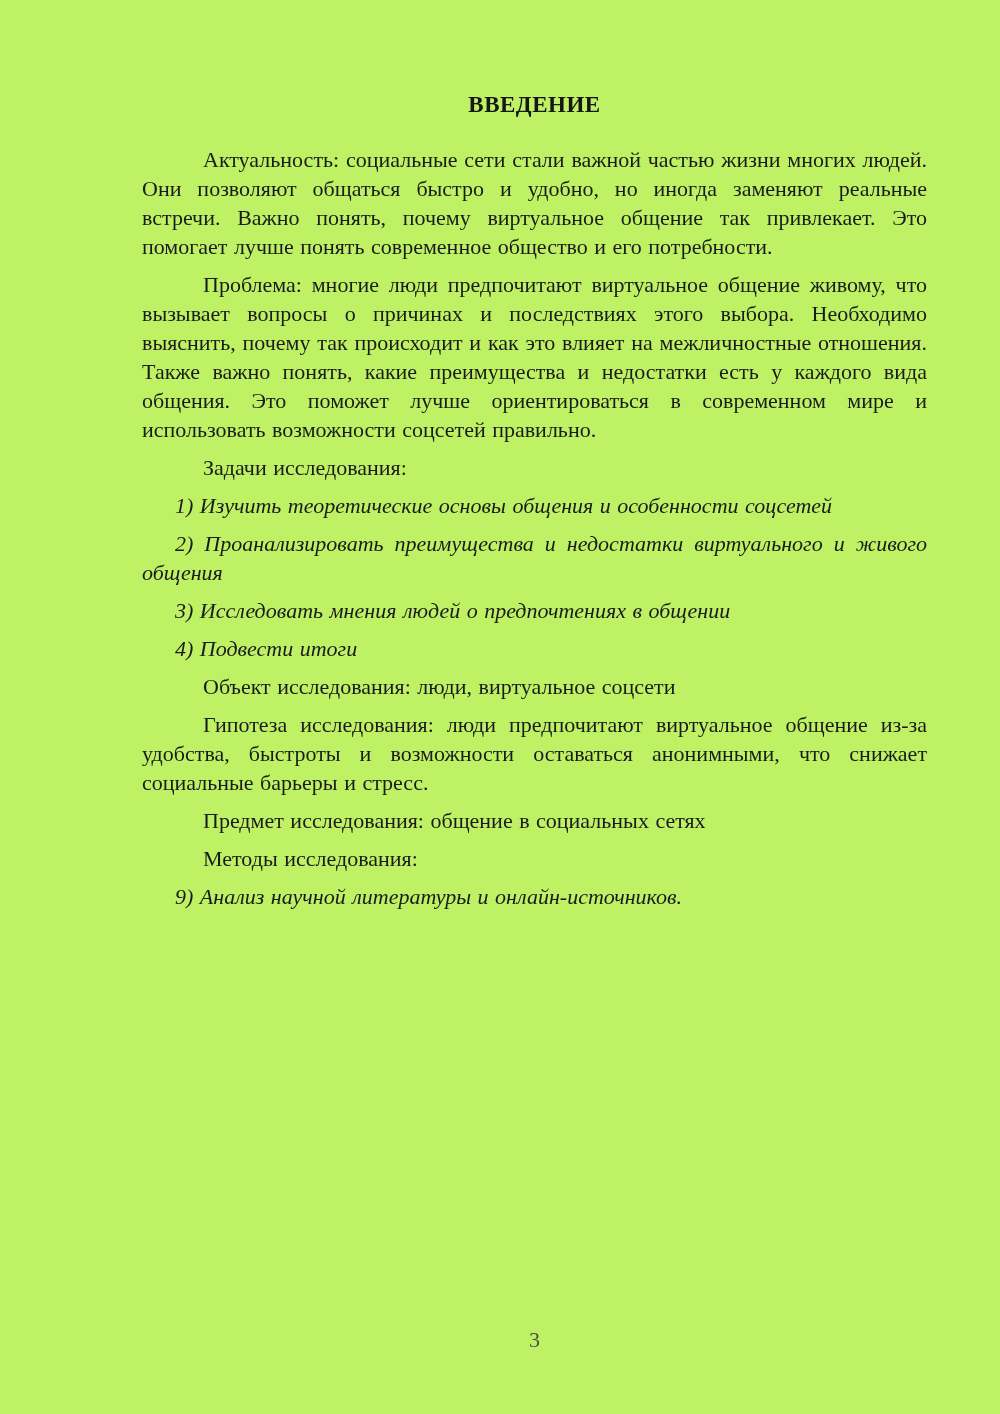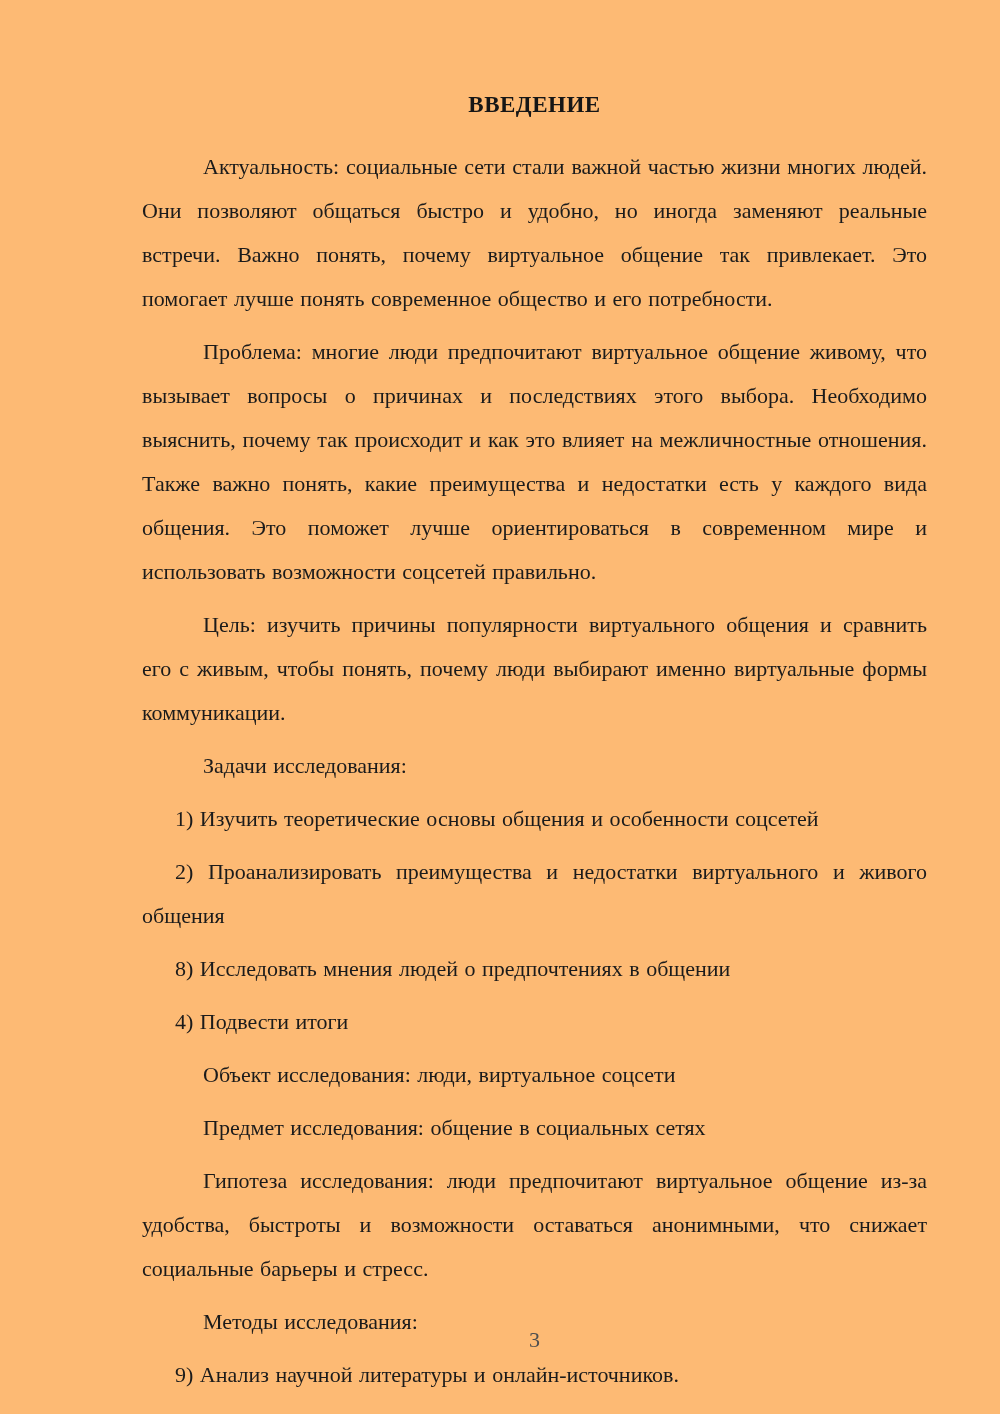--- a/index.html
+++ b/index.html
@@ -5,49 +5,50 @@
   html, body {
     margin: 0;
     padding: 0;
     background: #ffffff;
   }
   .page {
     position: relative;
     width: 1000px;
     height: 1414px;
     margin: 0 auto;
-    background: #fdba74;
+    background: #bef264;
     color: #1b1b1b;
     font-family: "Liberation Serif", "DejaVu Serif", serif;
     box-sizing: border-box;
     padding: 90px 73px 0 142px;
     overflow: hidden;
   }
   .doc-heading {
     text-align: center;
     font-weight: bold;
     font-size: 23px;
     line-height: 30px;
     letter-spacing: 0.5px;
     margin: 0 0 25px 0;
     color: #161616;
   }
   .doc-body p {
     margin: 0 0 9px 0;
     font-size: 22px;
-    line-height: 44px;
+    line-height: 29px;
     text-align: justify;
     hyphens: none;
     word-spacing: 1px;
   }
   .para {
     text-indent: 61px;
   }
   .list-item {
     text-indent: 33px;
+    font-style: italic;
   }
   .page-number {
     position: absolute;
     left: 142px;
     right: 73px;
     top: 1325px;
     text-align: center;
     font-size: 22px;
     line-height: 30px;
     color: #4f4f4f;
@@ -56,28 +57,27 @@
 </head>
 <body>
 
 <div class="page">
 
   <h1 class="doc-heading">ВВЕДЕНИЕ</h1>
 
   <div class="doc-body">
     <p class="para">Актуальность: социальные сети стали важной частью жизни многих людей. Они позволяют общаться быстро и удобно, но иногда заменяют реальные встречи. Важно понять, почему виртуальное общение так привлекает. Это помогает лучше понять современное общество и его потребности.</p>
     <p class="para">Проблема: многие люди предпочитают виртуальное общение живому, что вызывает вопросы о причинах и последствиях этого выбора. Необходимо выяснить, почему так происходит и как это влияет на межличностные отношения. Также важно понять, какие преимущества и недостатки есть у каждого вида общения. Это поможет лучше ориентироваться в современном мире и использовать возможности соцсетей правильно.</p>
-    <p class="para">Цель: изучить причины популярности виртуального общения и сравнить его с живым, чтобы понять, почему люди выбирают именно виртуальные формы коммуникации.</p>
     <p class="para">Задачи исследования:</p>
     <p class="list-item">1) Изучить теоретические основы общения и особенности соцсетей</p>
     <p class="list-item">2) Проанализировать преимущества и недостатки виртуального и живого общения</p>
-    <p class="list-item">8) Исследовать мнения людей о предпочтениях в общении</p>
+    <p class="list-item">3) Исследовать мнения людей о предпочтениях в общении</p>
     <p class="list-item">4) Подвести итоги</p>
     <p class="para">Объект исследования: люди, виртуальное соцсети</p>
+    <p class="para">Гипотеза исследования: люди предпочитают виртуальное общение из-за удобства, быстроты и возможности оставаться анонимными, что снижает социальные барьеры и стресс.</p>
     <p class="para">Предмет исследования: общение в социальных сетях</p>
-    <p class="para">Гипотеза исследования: люди предпочитают виртуальное общение из-за удобства, быстроты и возможности оставаться анонимными, что снижает социальные барьеры и стресс.</p>
     <p class="para">Методы исследования:</p>
     <p class="list-item">9) Анализ научной литературы и онлайн-источников.</p>
   </div>
 
   <div class="page-number">3</div>
 
 </div>
 
 </body></html>

